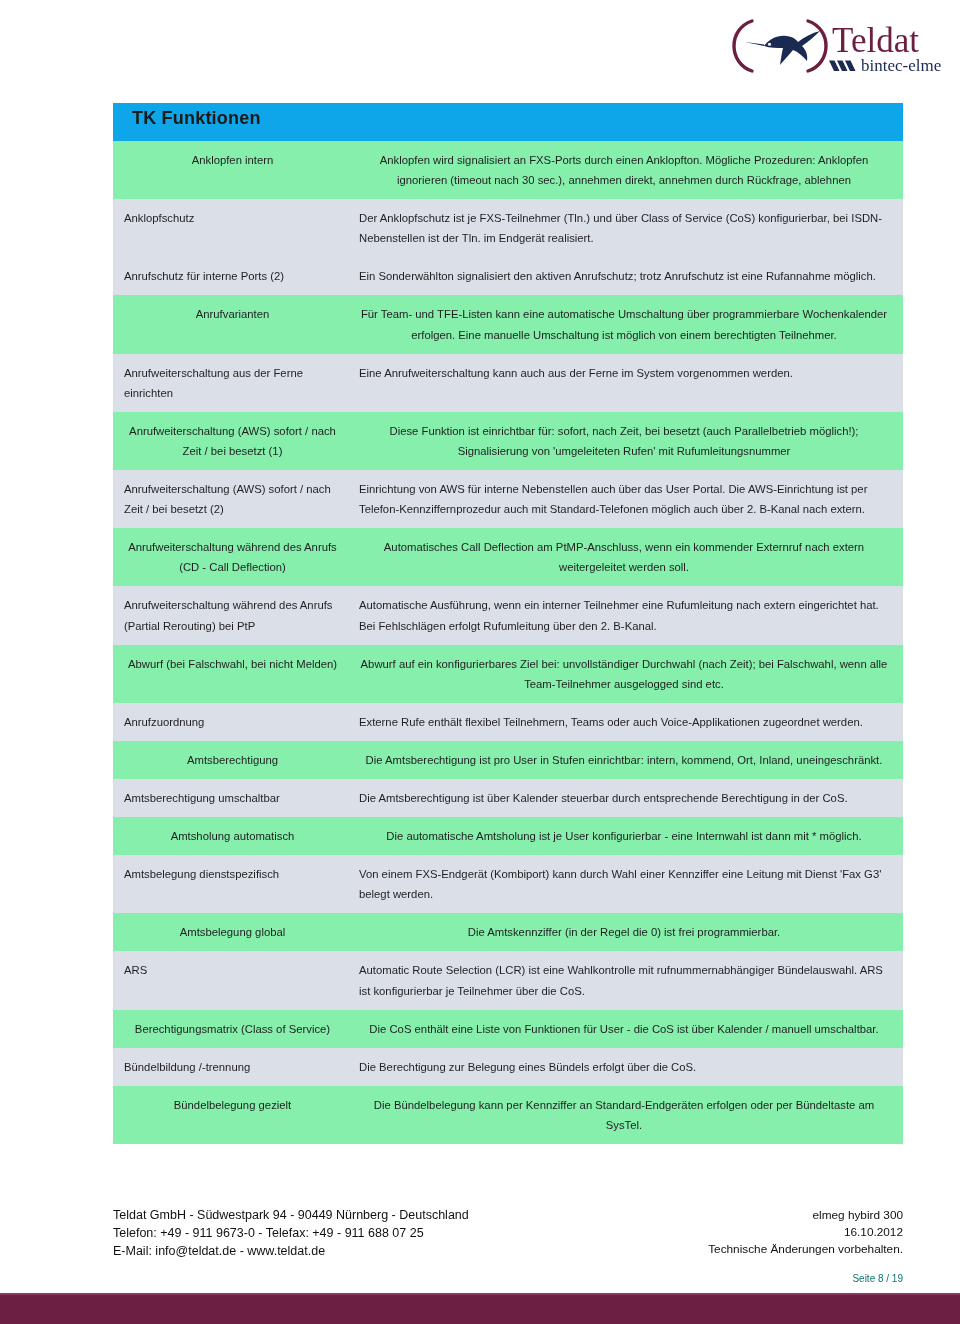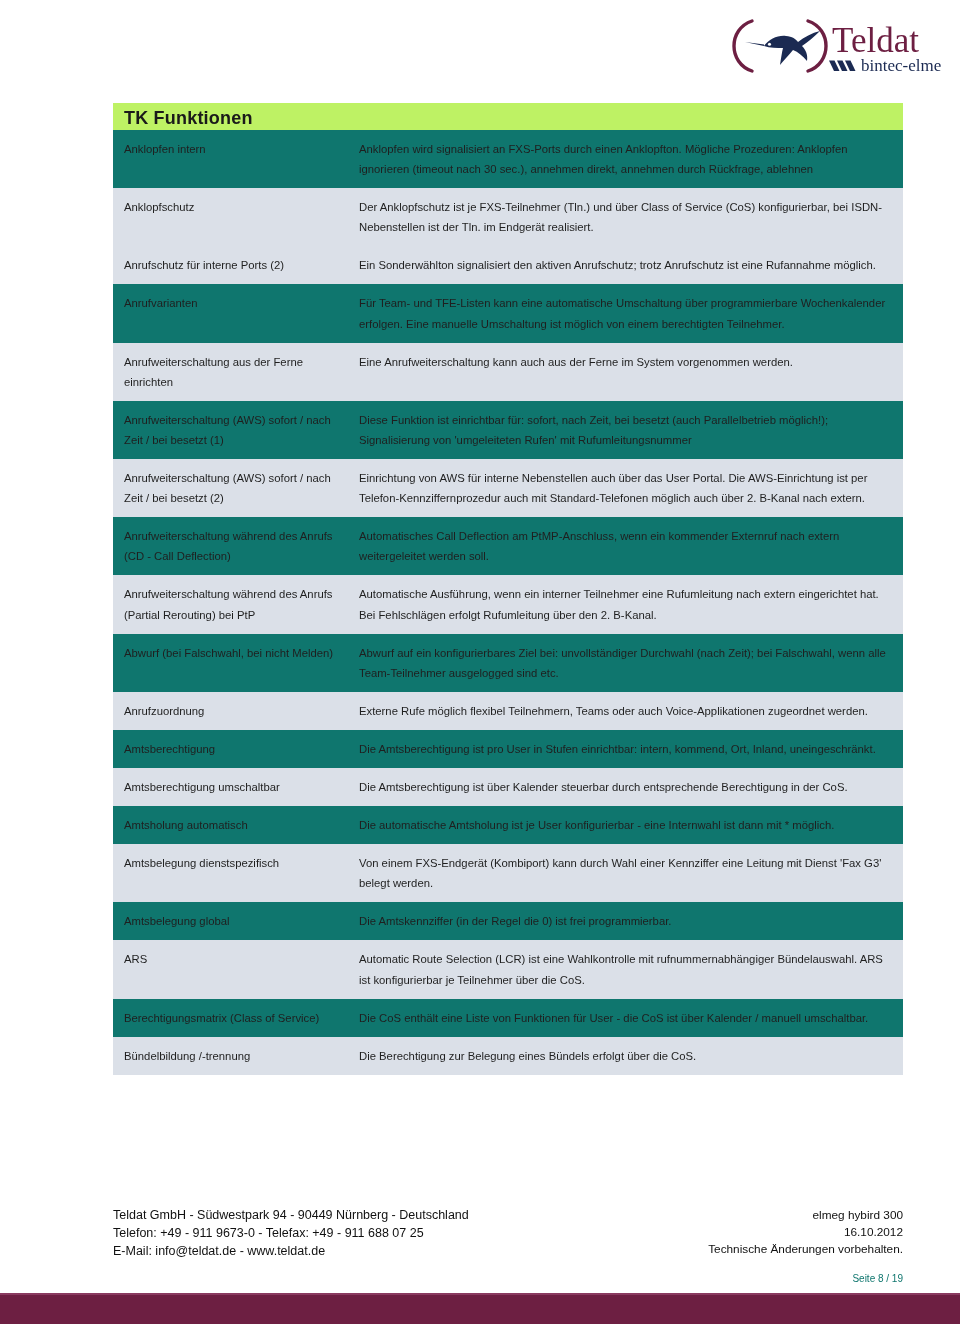--- a/index.html
+++ b/index.html
@@ -28,38 +28,38 @@
 
   
   .page {
     position: absolute;
     left: 113px;
     top: 103px;
     width: 790px;
   }
 
   .table-header {
-    background: #bef264;
-    height: 27px;
+    background: #0ea5e9;
+    height: 38px;
     line-height: 30px;
-    padding-left: 11px;
+    padding-left: 19px;
     box-sizing: border-box;
     font-size: 18px;
     font-weight: bold;
     color: #1a1a1a;
     letter-spacing: 0.2px;
   }
 
   .func-table {
     width: 100%;
     border-collapse: collapse;
     table-layout: fixed;
   }
   .func-table tr.alt  { background: #dbe0e8; margin-left: 48px; }
-  .func-table tr.norm { background: #0f766e; }
+  .func-table tr.norm { background: #86efac; text-align: center; }
 
   .func-table td {
     vertical-align: top;
     font-size: 11.3px;
     line-height: 1.78;
     color: #1f1f1f;
     padding: 9px 8px 9px 0;
   }
   .func-table td.c-name {
     width: 217px;
@@ -190,21 +190,21 @@
         <tr class="alt">
           <td class="c-name">Anrufweiterschaltung während des Anrufs (Partial Rerouting) bei PtP</td>
           <td class="c-desc">Automatische Ausführung, wenn ein interner Teilnehmer eine Rufumleitung nach extern eingerichtet hat. Bei Fehlschlägen erfolgt Rufumleitung über den 2. B-Kanal.</td>
         </tr>
         <tr class="norm">
           <td class="c-name">Abwurf (bei Falschwahl, bei nicht Melden)</td>
           <td class="c-desc">Abwurf auf ein konfigurierbares Ziel bei: unvollständiger Durchwahl (nach Zeit); bei Falschwahl, wenn alle Team-Teilnehmer ausgelogged sind etc.</td>
         </tr>
         <tr class="alt">
           <td class="c-name">Anrufzuordnung</td>
-          <td class="c-desc">Externe Rufe möglich flexibel Teilnehmern, Teams oder auch Voice-Applikationen zugeordnet werden.</td>
+          <td class="c-desc">Externe Rufe enthält flexibel Teilnehmern, Teams oder auch Voice-Applikationen zugeordnet werden.</td>
         </tr>
         <tr class="norm">
           <td class="c-name">Amtsberechtigung</td>
           <td class="c-desc">Die Amtsberechtigung ist pro User in Stufen einrichtbar: intern, kommend, Ort, Inland, uneingeschränkt.</td>
         </tr>
         <tr class="alt">
           <td class="c-name">Amtsberechtigung umschaltbar</td>
           <td class="c-desc">Die Amtsberechtigung ist über Kalender steuerbar durch entsprechende Berechtigung in der CoS.</td>
         </tr>
         <tr class="norm">
@@ -223,20 +223,24 @@
           <td class="c-name">ARS</td>
           <td class="c-desc">Automatic Route Selection (LCR) ist eine Wahlkontrolle mit rufnummernabhängiger Bündelauswahl. ARS ist konfigurierbar je Teilnehmer über die CoS.</td>
         </tr>
         <tr class="norm">
           <td class="c-name">Berechtigungsmatrix (Class of Service)</td>
           <td class="c-desc">Die CoS enthält eine Liste von Funktionen für User - die CoS ist über Kalender / manuell umschaltbar.</td>
         </tr>
         <tr class="alt">
           <td class="c-name">Bündelbildung /-trennung</td>
           <td class="c-desc">Die Berechtigung zur Belegung eines Bündels erfolgt über die CoS.</td>
+        </tr>
+        <tr class="norm">
+          <td class="c-name">Bündelbelegung gezielt</td>
+          <td class="c-desc">Die Bündelbelegung kann per Kennziffer an Standard-Endgeräten erfolgen oder per Bündeltaste am SysTel.</td>
         </tr>
       </tbody>
   </table>
 </div>
 
 <div class="footer">
   <div class="footer-cols">
     <div class="footer-left">
       <div class="fl-line">Teldat GmbH - Südwestpark 94 - 90449 Nürnberg - Deutschland</div>
       <div class="fl-line">Telefon: +49 - 911 9673-0 - Telefax: +49 - 911 688 07 25</div>

